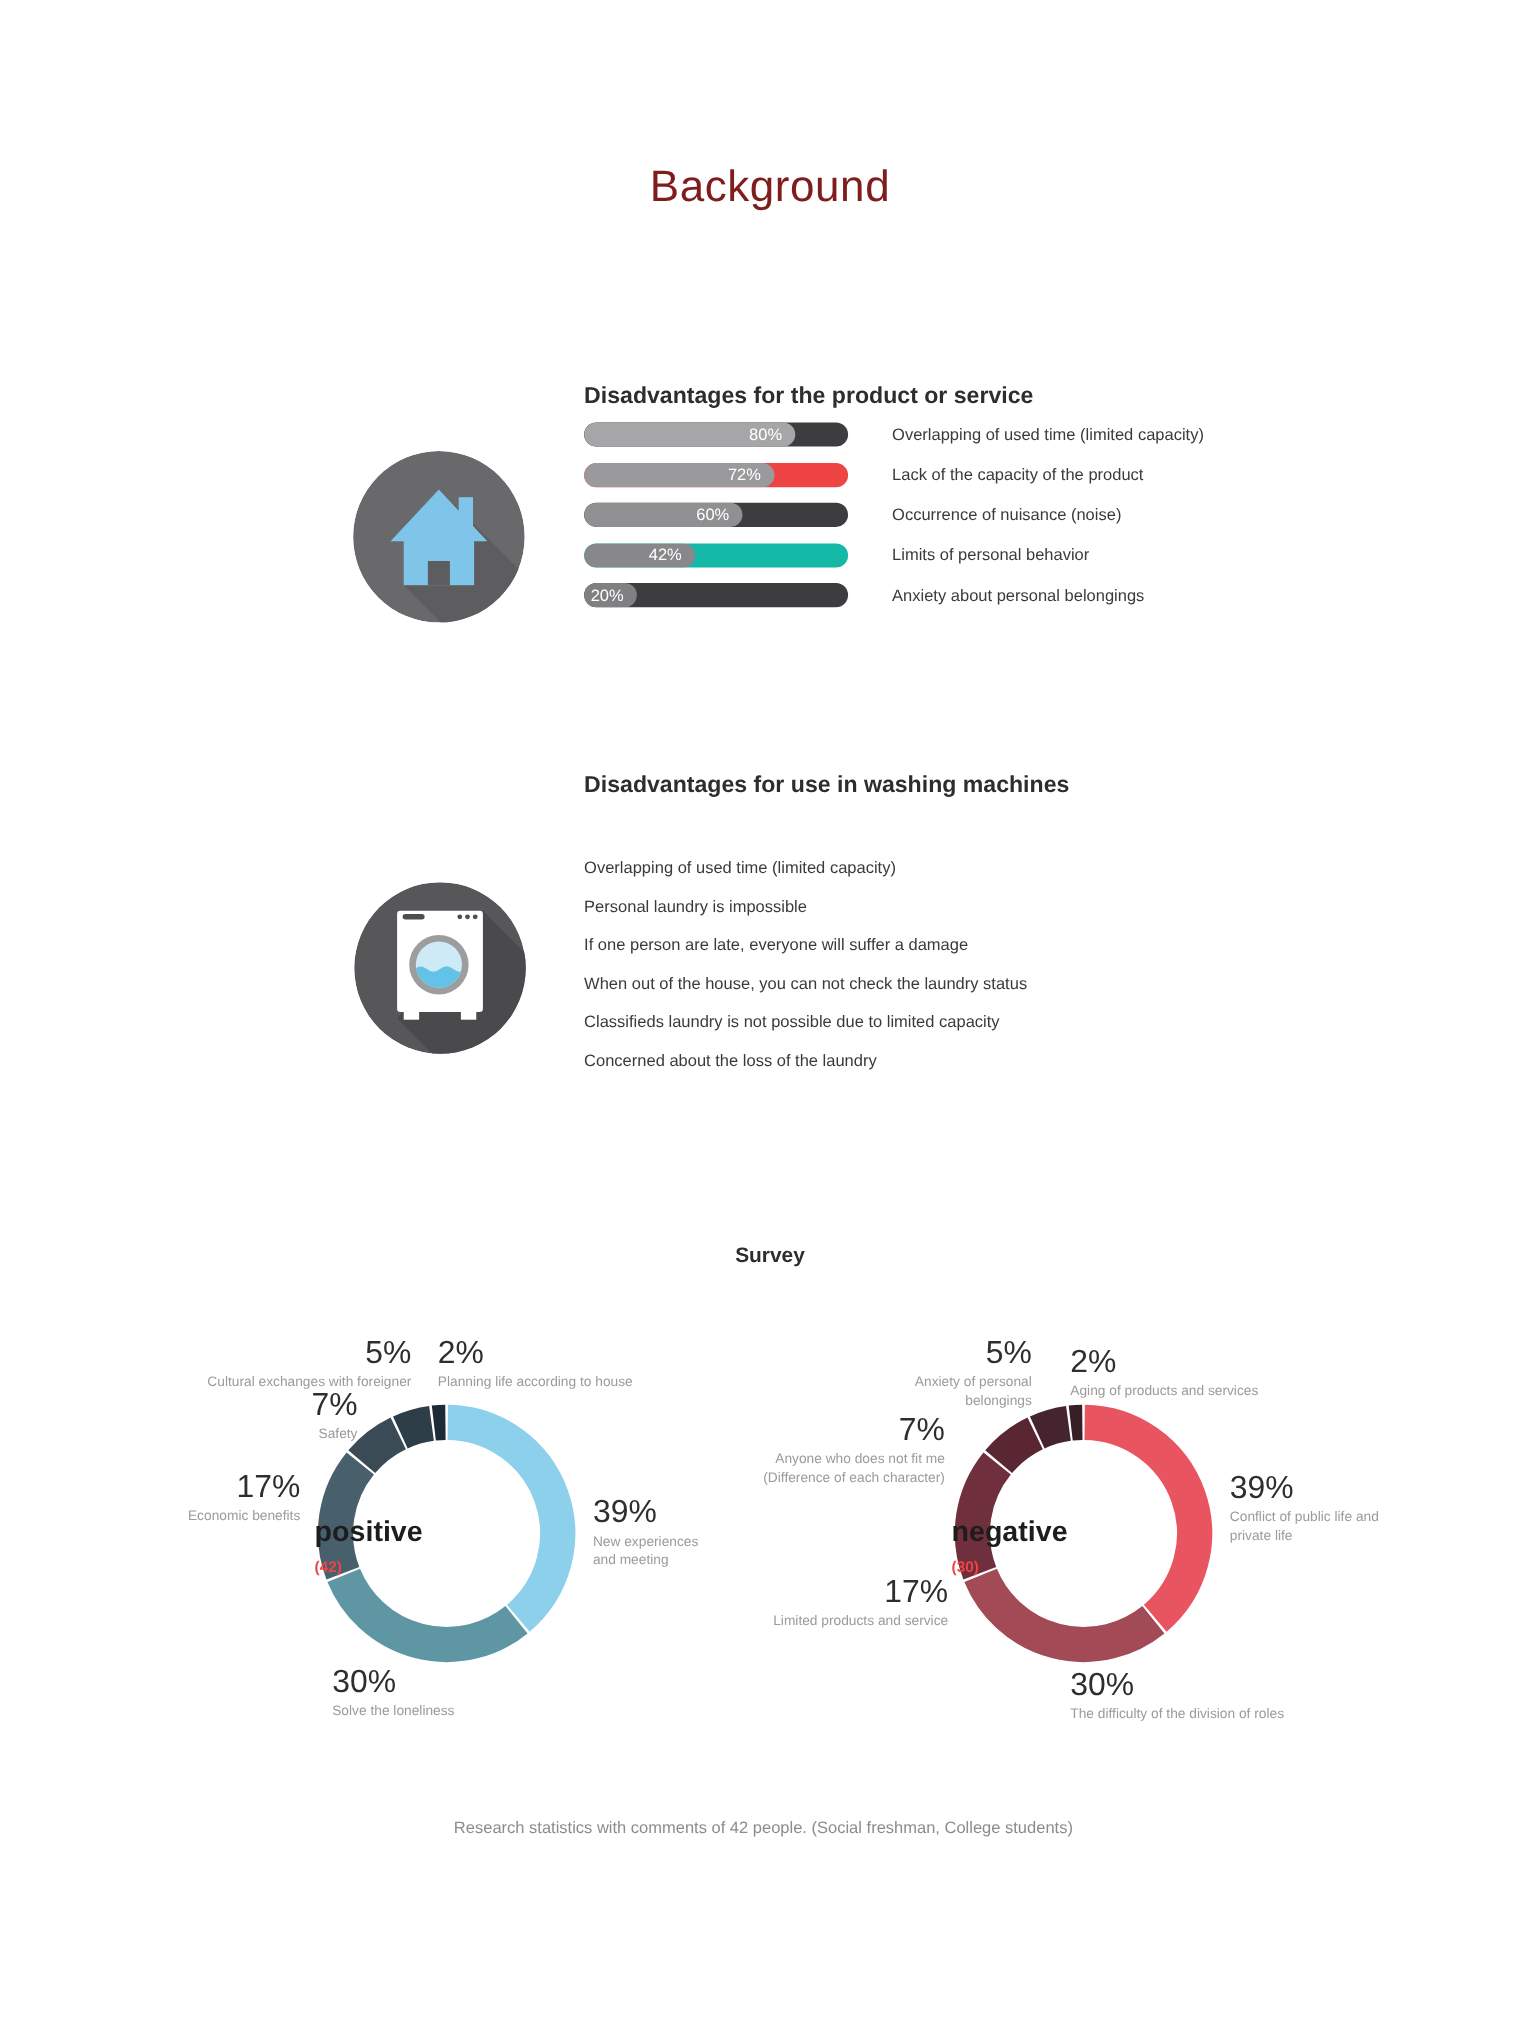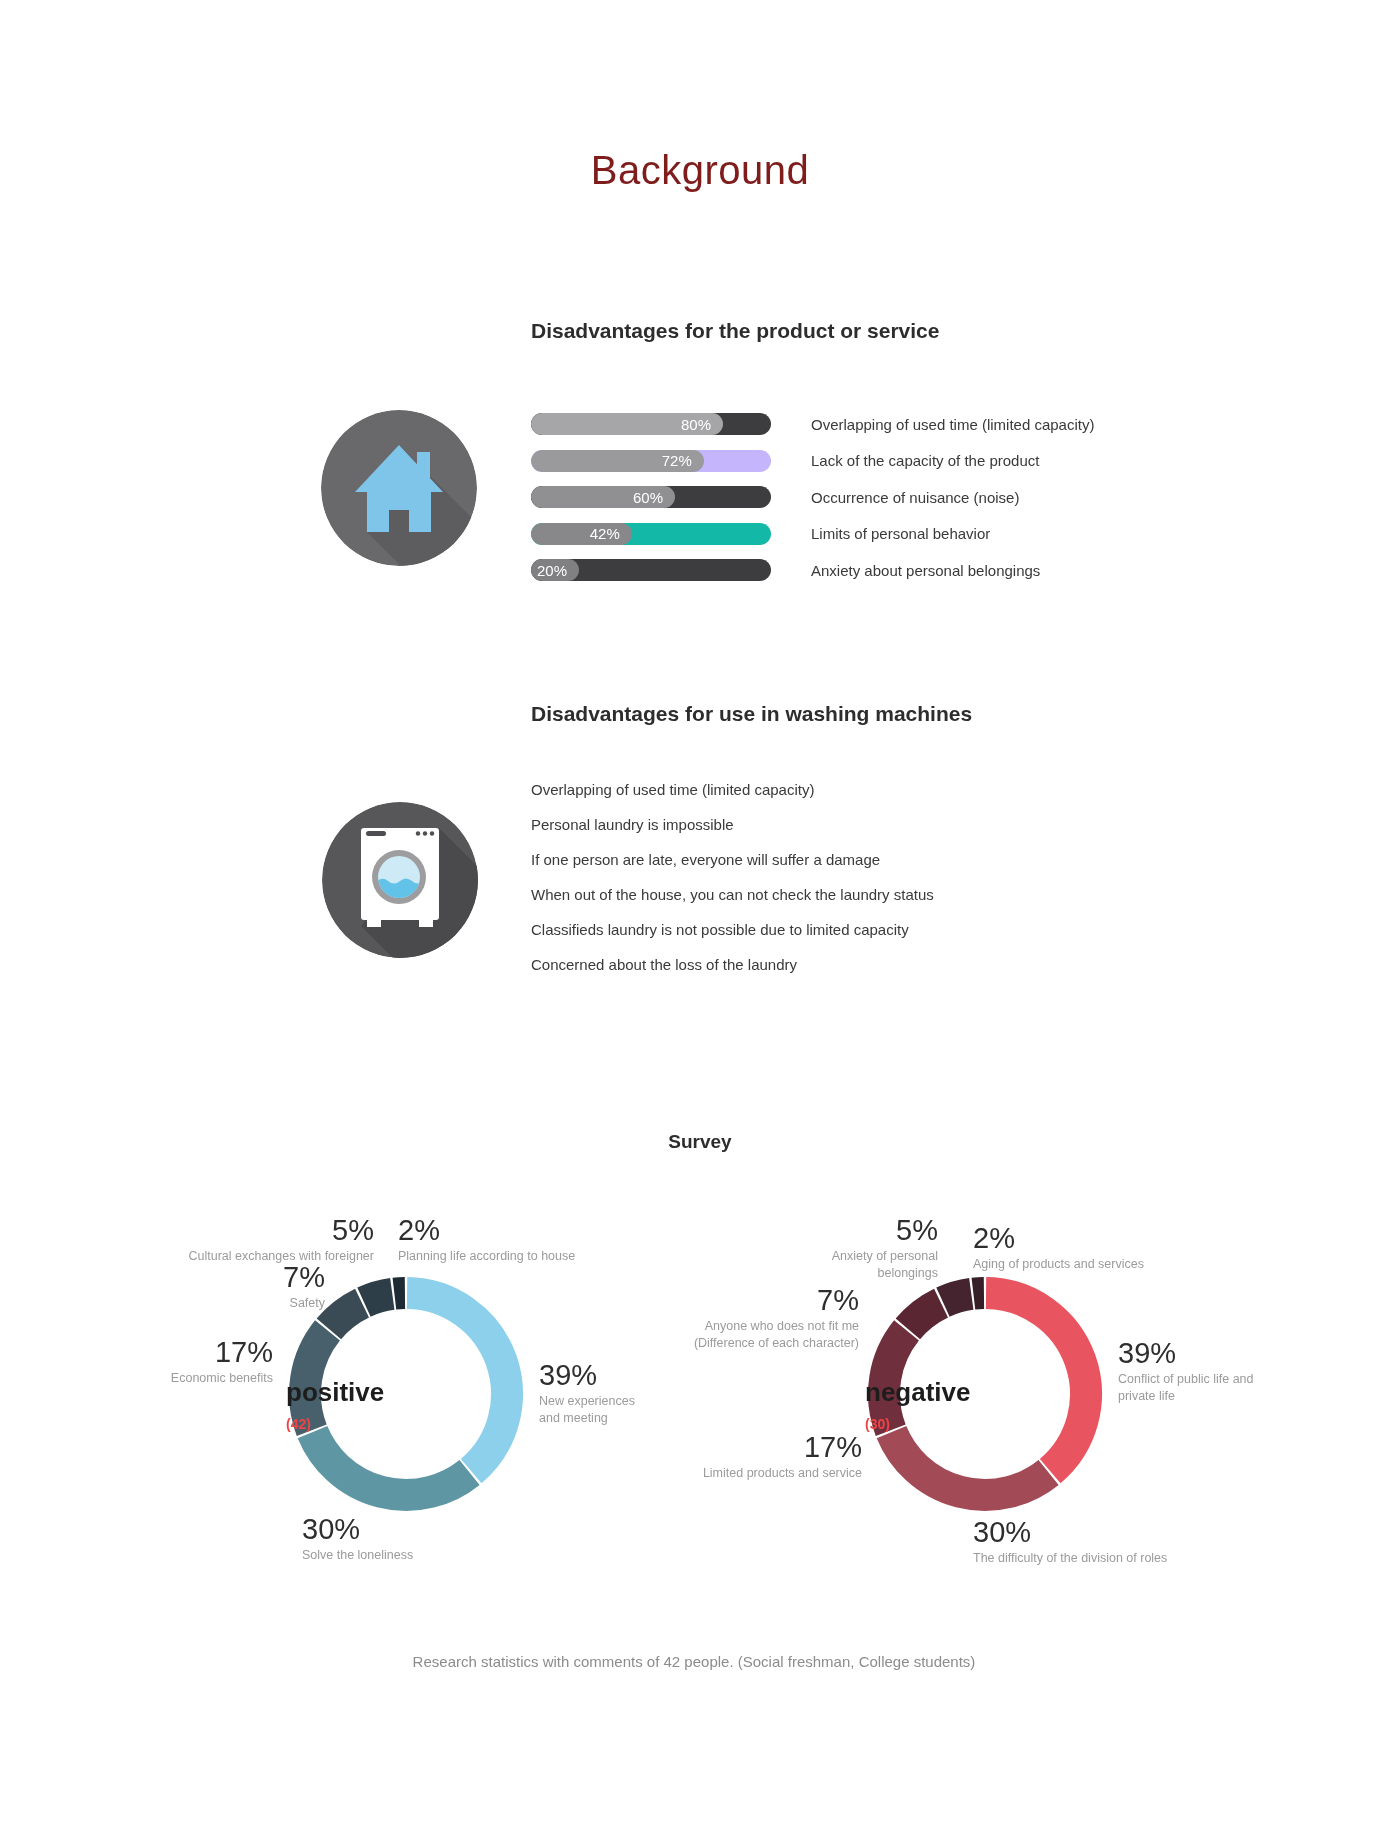--- a/index.html
+++ b/index.html
@@ -7,24 +7,24 @@
     position:relative;width:1400px;height:1836px;background:#ffffff;overflow:hidden;
     font-family:"Liberation Sans",sans-serif;color:#333;
   }
   .page-title{
     position:absolute;left:0;top:148px;width:100%;text-align:center;
     font-size:40px;font-weight:300;color:#7f1d1d;letter-spacing:0.5px;
   }
   .sec-heading{
     position:absolute;font-size:21px;font-weight:bold;color:#2d2d2d;
   }
-  #bar-heading{left:531px;top:319px;}
+  #bar-heading{left:531px;top:348px;}
   #list-heading{left:531px;top:702px;}
   
-  .bars{position:absolute;left:531px;top:413px;}
+  .bars{position:absolute;left:531px;top:384px;}
   .bar-row{display:flex;align-items:center;height:22px;margin-bottom:14.5px;}
   .bar-track{position:relative;width:240px;height:22px;border-radius:11px;overflow:hidden;}
   .bar-fill{
     position:absolute;left:0;top:0;height:22px;border-radius:11px;
     display:flex;align-items:center;justify-content:flex-end;
     padding-right:12px;box-sizing:border-box;
   }
   .bar-value{font-size:15px;color:#ffffff;}
   .bar-cat{margin-left:40px;font-size:15px;color:#3a3a3a;white-space:nowrap;}
   
@@ -100,21 +100,21 @@
   <div class="bars" id="bar-rows">
       <div class="bar-row">
         <div class="bar-track" style="background: rgb(61, 61, 63);">
           <div class="bar-fill" style="width: 80%; background: rgb(166, 166, 168);">
             <span class="bar-value">80%</span>
           </div>
         </div>
         <div class="bar-cat">Overlapping of used time (limited capacity)</div>
       </div>
       <div class="bar-row">
-        <div class="bar-track" style="background: #c4b5fd;">
+        <div class="bar-track" style="background: #ef4444;">
           <div class="bar-fill" style="width: 72%; background: rgb(154, 154, 156);">
             <span class="bar-value">72%</span>
           </div>
         </div>
         <div class="bar-cat">Lack of the capacity of the product</div>
       </div>
       <div class="bar-row">
         <div class="bar-track" style="background: rgb(61, 61, 63);">
           <div class="bar-fill" style="width: 60%; background: rgb(144, 144, 146);">
             <span class="bar-value">60%</span>

